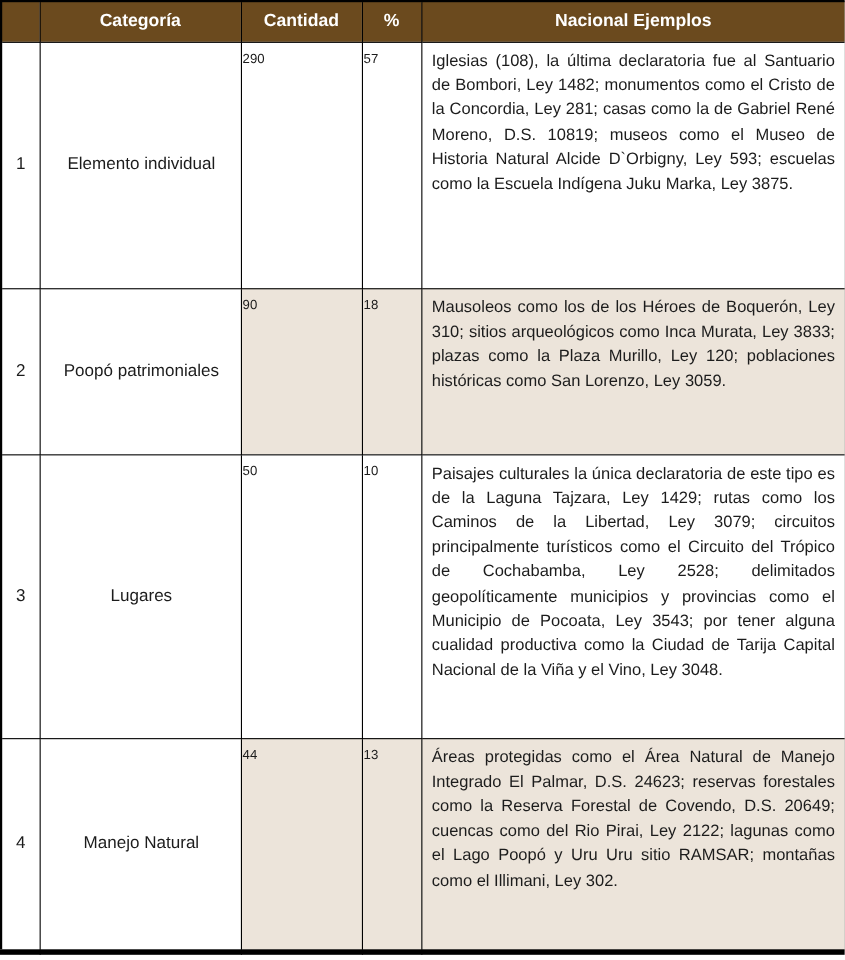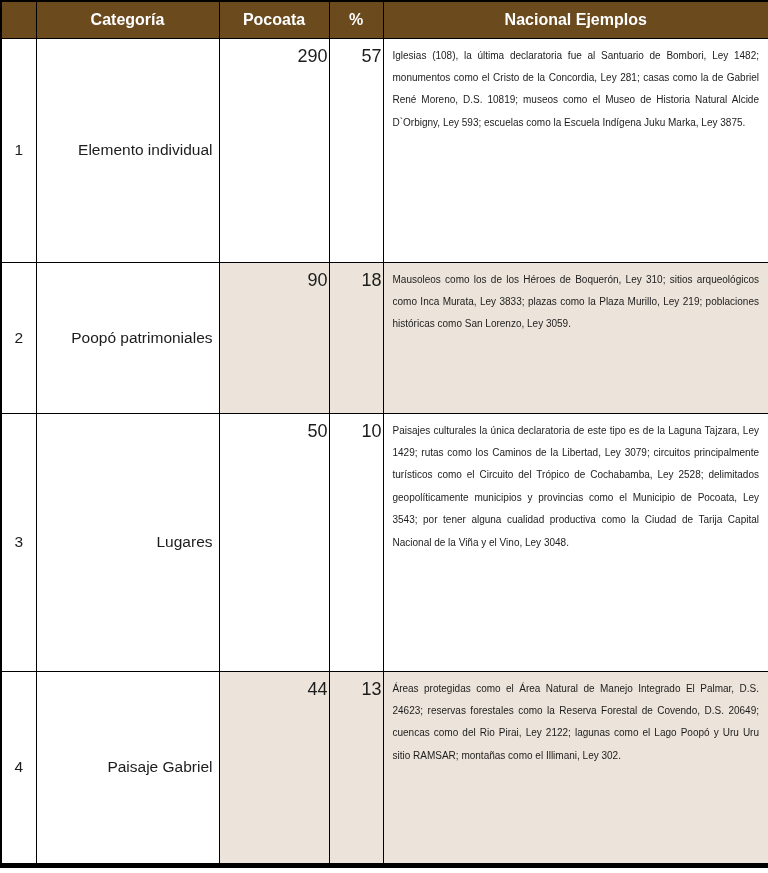--- a/index.html
+++ b/index.html
@@ -43,37 +43,37 @@
   col.c-qty { width: 110px; }
   col.c-pct { width: 54px; }
   col.c-ex  { width: 386px; }
 
   td.num {
     text-align: center;
     vertical-align: middle;
     font-size: 15.5px;
   }
   td.cat {
-    text-align: right;
+    text-align: center;
     vertical-align: middle;
     padding: 2px 6px 2px 8px;
     font-size: 15.5px;
     line-height: 22px;
   }
   td.qty, td.pct {
-    text-align: right;
+    text-align: left;
     vertical-align: top;
     padding-top: 7px;
-    font-size: 18px;
+    font-size: 12px;
   }
   td.ex {
     text-align: justify;
     vertical-align: top;
     padding: 6px 9px 4px 9px;
-    font-size: 10px;
+    font-size: 15px;
     line-height: 22.4px;
     hyphens: auto;
     -webkit-hyphens: auto;
   }
   td.shaded {
     background: var(--shaded-bg, #ece4da);
   }
   tbody tr:nth-child(1) { height: 224px; }
   tbody tr:nth-child(2) { height: 151px; }
   tbody tr:nth-child(3) { height: 258px; }
@@ -88,49 +88,49 @@
       <col class="c-num">
       <col class="c-cat">
       <col class="c-qty">
       <col class="c-pct">
       <col class="c-ex">
     </colgroup>
     <thead>
       <tr>
         <th></th>
         <th>Categoría</th>
-        <th>Pocoata</th>
+        <th>Cantidad</th>
         <th>%</th>
         <th>Nacional Ejemplos</th>
       </tr>
     </thead>
     <tbody>
         <tr>
           <td class="num">1</td>
           <td class="cat">Elemento individual</td>
           <td class="qty">290</td>
           <td class="pct">57</td>
           <td class="ex">Iglesias (108), la última declaratoria fue al Santuario de Bombori, Ley 1482; monumentos como el Cristo de la Concordia, Ley 281; casas como la de Gabriel René Moreno, D.S. 10819; museos como el Museo de Historia Natural Alcide D`Orbigny, Ley 593; escuelas como la Escuela Indígena Juku Marka, Ley 3875.</td>
         </tr>
         <tr>
           <td class="num">2</td>
           <td class="cat">Poopó patrimoniales</td>
           <td class="qty shaded">90</td>
           <td class="pct shaded">18</td>
-          <td class="ex shaded">Mausoleos como los de los Héroes de Boquerón, Ley 310; sitios arqueológicos como Inca Murata, Ley 3833; plazas como la Plaza Murillo, Ley 219; poblaciones históricas como San Lorenzo, Ley 3059.</td>
+          <td class="ex shaded">Mausoleos como los de los Héroes de Boquerón, Ley 310; sitios arqueológicos como Inca Murata, Ley 3833; plazas como la Plaza Murillo, Ley 120; poblaciones históricas como San Lorenzo, Ley 3059.</td>
         </tr>
         <tr>
           <td class="num">3</td>
           <td class="cat">Lugares</td>
           <td class="qty">50</td>
           <td class="pct">10</td>
           <td class="ex">Paisajes culturales la única declaratoria de este tipo es de la Laguna Tajzara, Ley 1429; rutas como los Caminos de la Libertad, Ley 3079; circuitos principalmente turísticos como el Circuito del Trópico de Cochabamba, Ley 2528; delimitados geopolíticamente municipios y provincias como el Municipio de Pocoata, Ley 3543; por tener alguna cualidad productiva como la Ciudad de Tarija Capital Nacional de la Viña y el Vino, Ley 3048.</td>
         </tr>
         <tr>
           <td class="num">4</td>
-          <td class="cat">Paisaje Gabriel</td>
+          <td class="cat">Manejo Natural</td>
           <td class="qty shaded">44</td>
           <td class="pct shaded">13</td>
           <td class="ex shaded">Áreas protegidas como el Área Natural de Manejo Integrado El Palmar, D.S. 24623; reservas forestales como la Reserva Forestal de Covendo, D.S. 20649; cuencas como del Rio Pirai, Ley 2122; lagunas como el Lago Poopó y Uru Uru sitio RAMSAR; montañas como el Illimani, Ley 302.</td>
         </tr>
       </tbody>
   </table>
 </div>
 
 </body></html>

